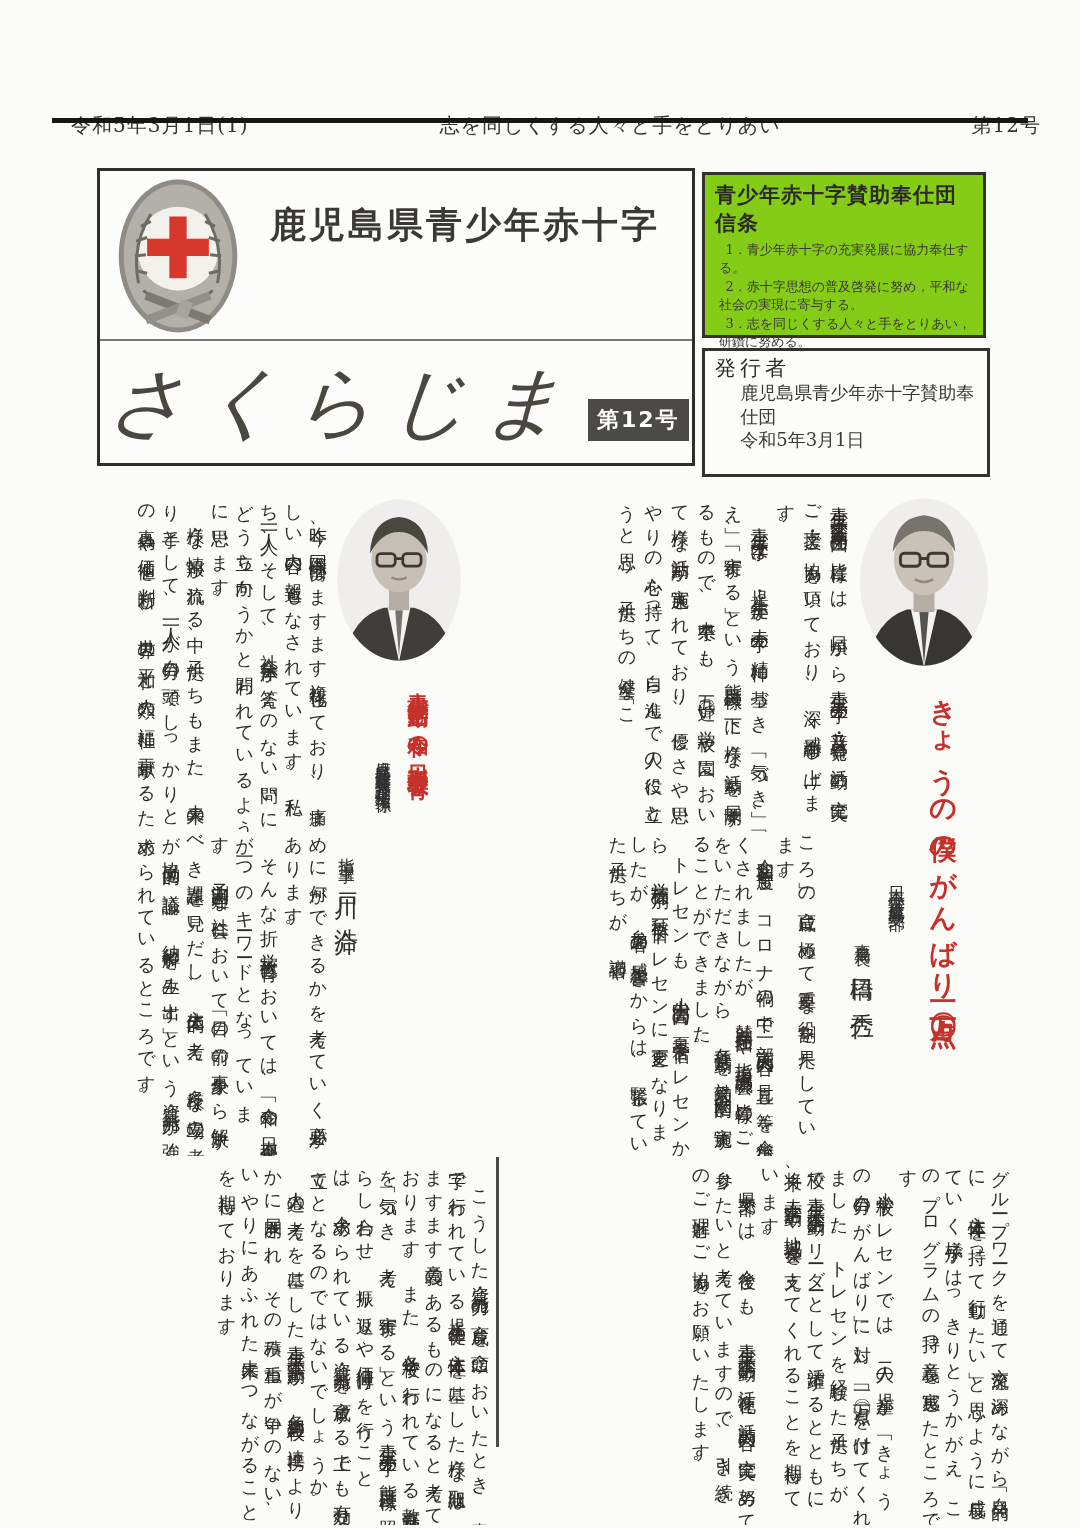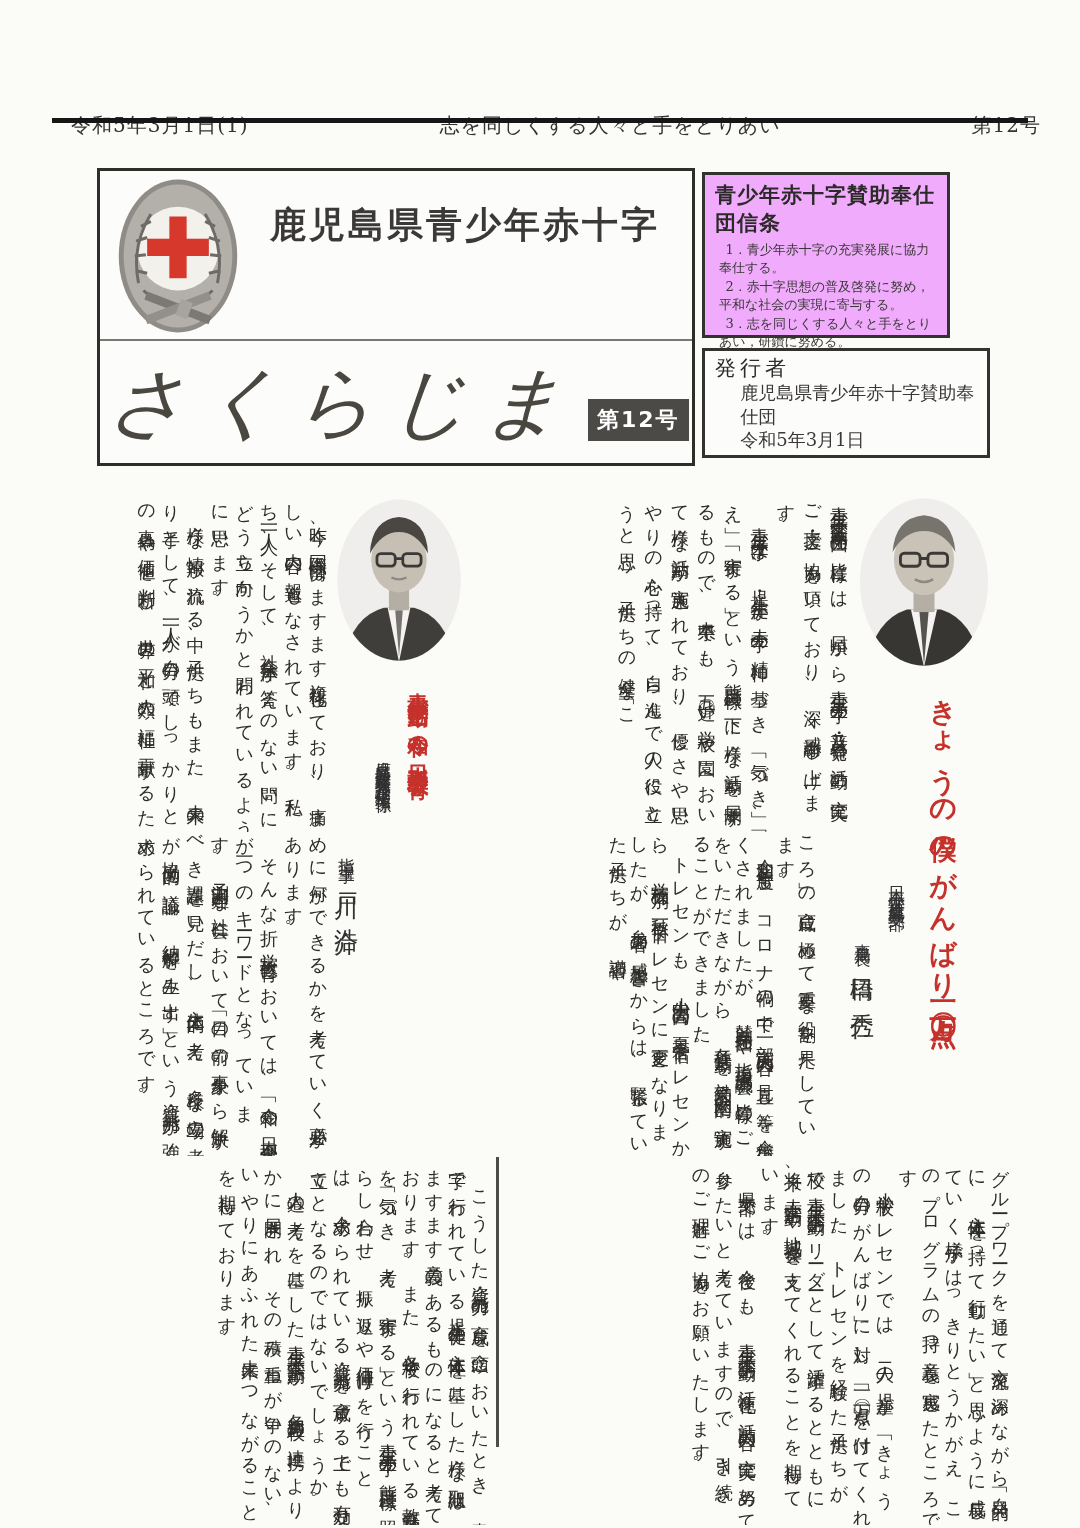--- a/index.html
+++ b/index.html
@@ -19,27 +19,27 @@
   .logo{position:absolute;left:16px;top:6px;width:124px;height:158px;}
   .orgtitle{position:absolute;left:130px;top:34px;width:430px;text-align:right;
             font-family:Liberation Mono, monospace;
             font-size:36px;font-weight:600;color:#3b3937;letter-spacing:3px;line-height:1.25;}
   .calli{position:absolute;left:8px;top:180px;width:486px;font-size:78px;color:#49473f;
          font-style:italic;letter-spacing:14px;transform:skewX(-4deg);white-space:nowrap;}
   .issue-badge{position:absolute;left:488px;top:226px;background:#4b4a47;color:#ffffff;
          font-family:"DejaVu Sans","Liberation Sans",sans-serif;
          font-size:22px;font-weight:600;padding:6px 9px;letter-spacing:2px;}
   
-  .creed{position:absolute;left:702px;top:172px;width:248px;height:166px;
-         border:3px solid #34322f;padding:6px 10px;box-sizing:border-box;background:#f0abfc;}
+  .creed{position:absolute;left:702px;top:172px;width:284px;height:166px;
+         border:3px solid #34322f;padding:6px 10px;box-sizing:border-box;background:#84cc16;}
   .creed-title{font-family:"DejaVu Sans","Liberation Sans",sans-serif;
          font-size:21px;font-weight:700;letter-spacing:1px;color:#2c2a28;margin-bottom:4px;}
   .creed ul{margin:0;padding:0;list-style:none;}
   .creed li{font-size:13px;line-height:1.42;color:#3a3836;text-indent:0.5em;padding-left:0.3em;}
-  .pub{position:absolute;left:702px;top:348px;width:288px;height:110px;
+  .pub{position:absolute;left:702px;top:348px;width:288px;height:129px;
        border:3px solid #34322f;padding:4px 10px;box-sizing:border-box;background:#fcfcfa;}
   .pub .lbl{font-size:21px;letter-spacing:4px;color:#2e2c2a;line-height:1.25;}
   .pub .val{font-size:18px;color:#3a3836;padding-left:1.4em;line-height:1.3;}
   .vbody{position:absolute;writing-mode:vertical-rl;text-orientation:mixed;
          white-space:pre-line;font-size:18px;letter-spacing:3px;color:#2e2c2a;overflow:hidden;}
   .la-a,.la-b{line-height:24.5px;}
   .la-c{line-height:23px;}
   .ra-a{line-height:26.5px;}
   .ra-b{line-height:21px;}
   .ra-c{line-height:23px;}

